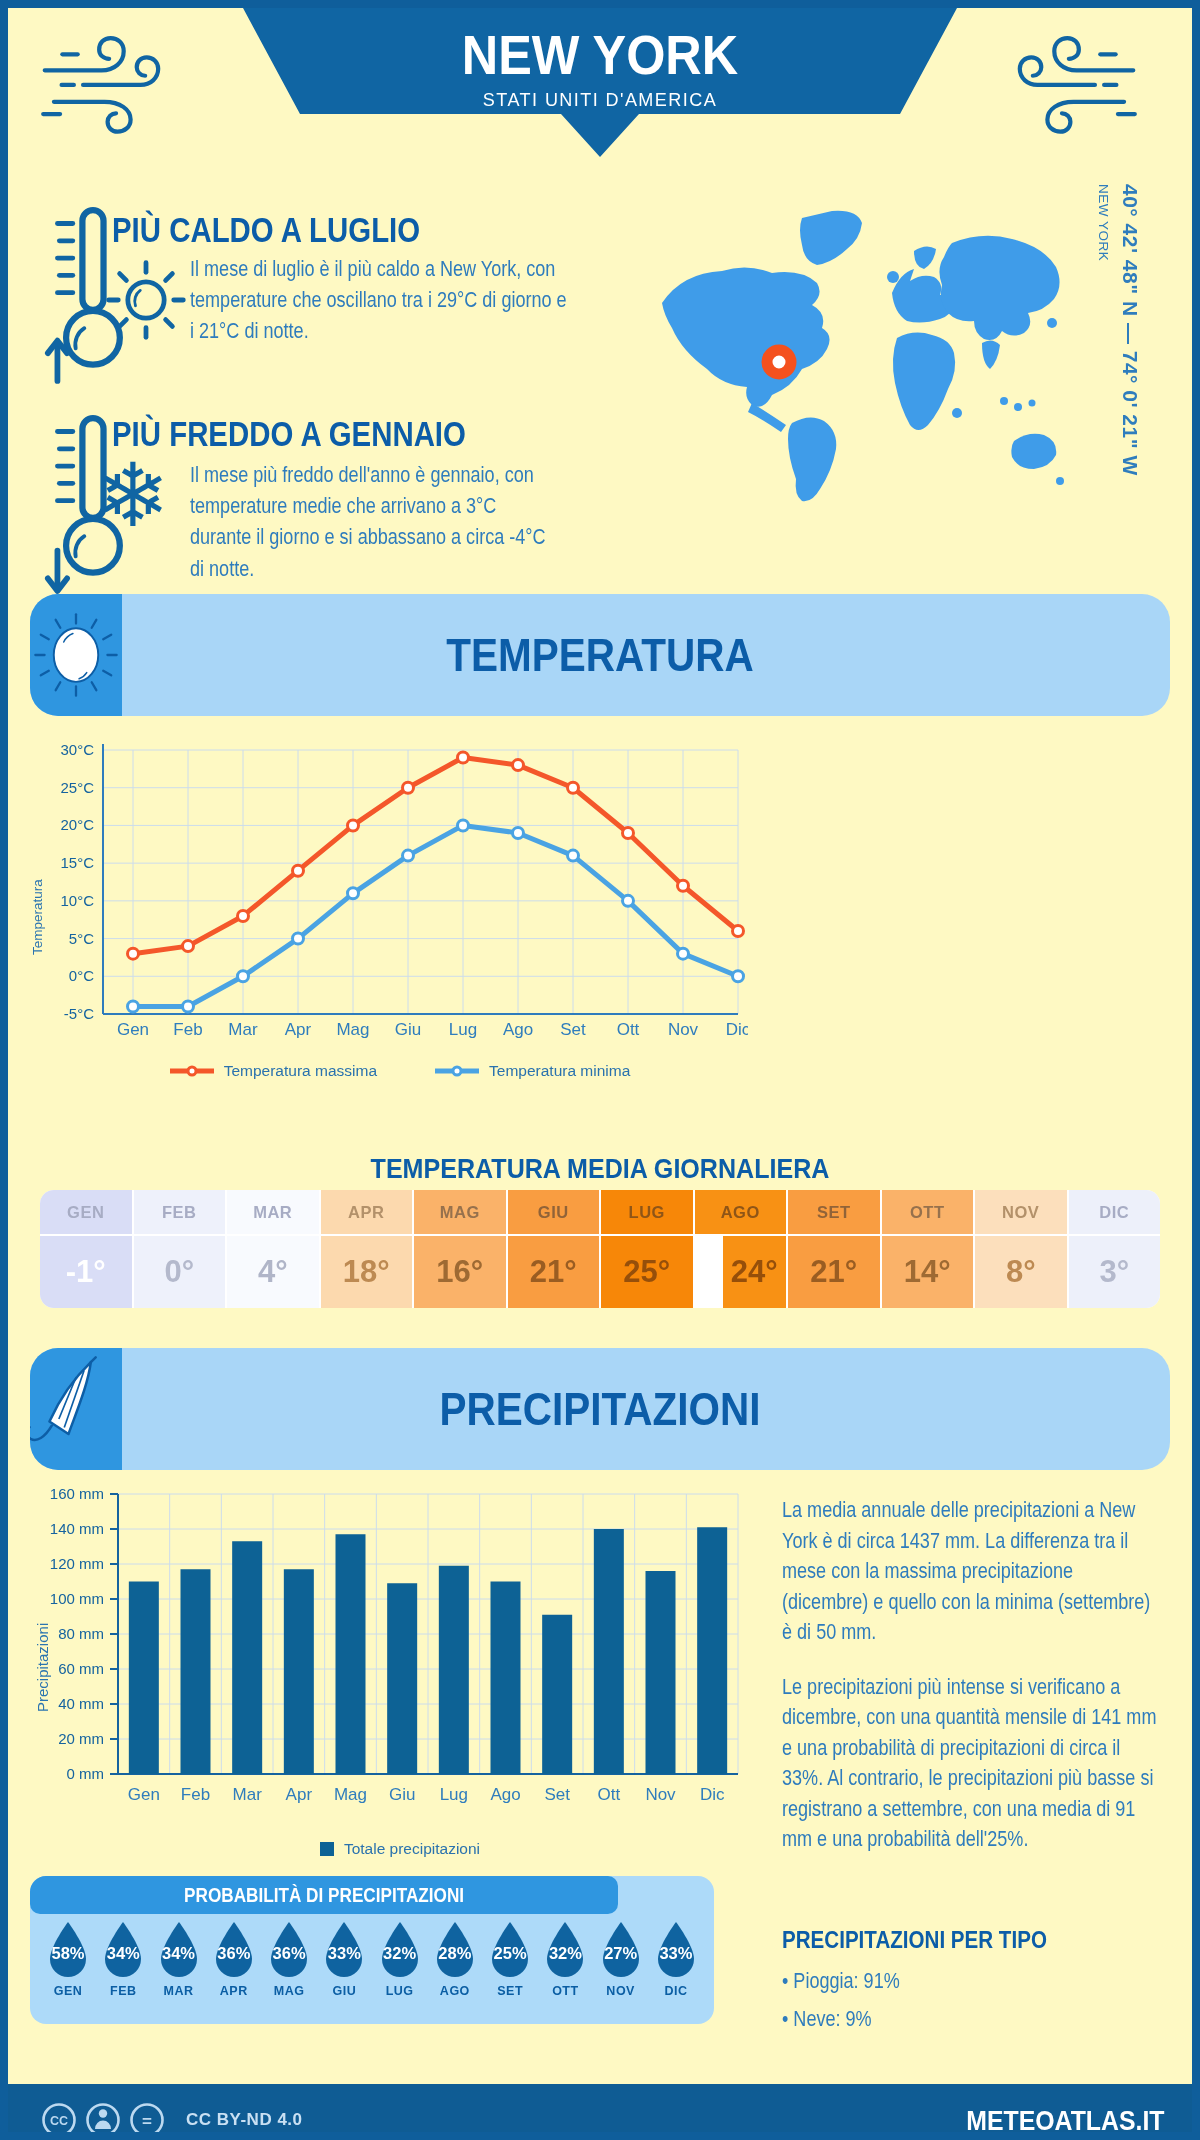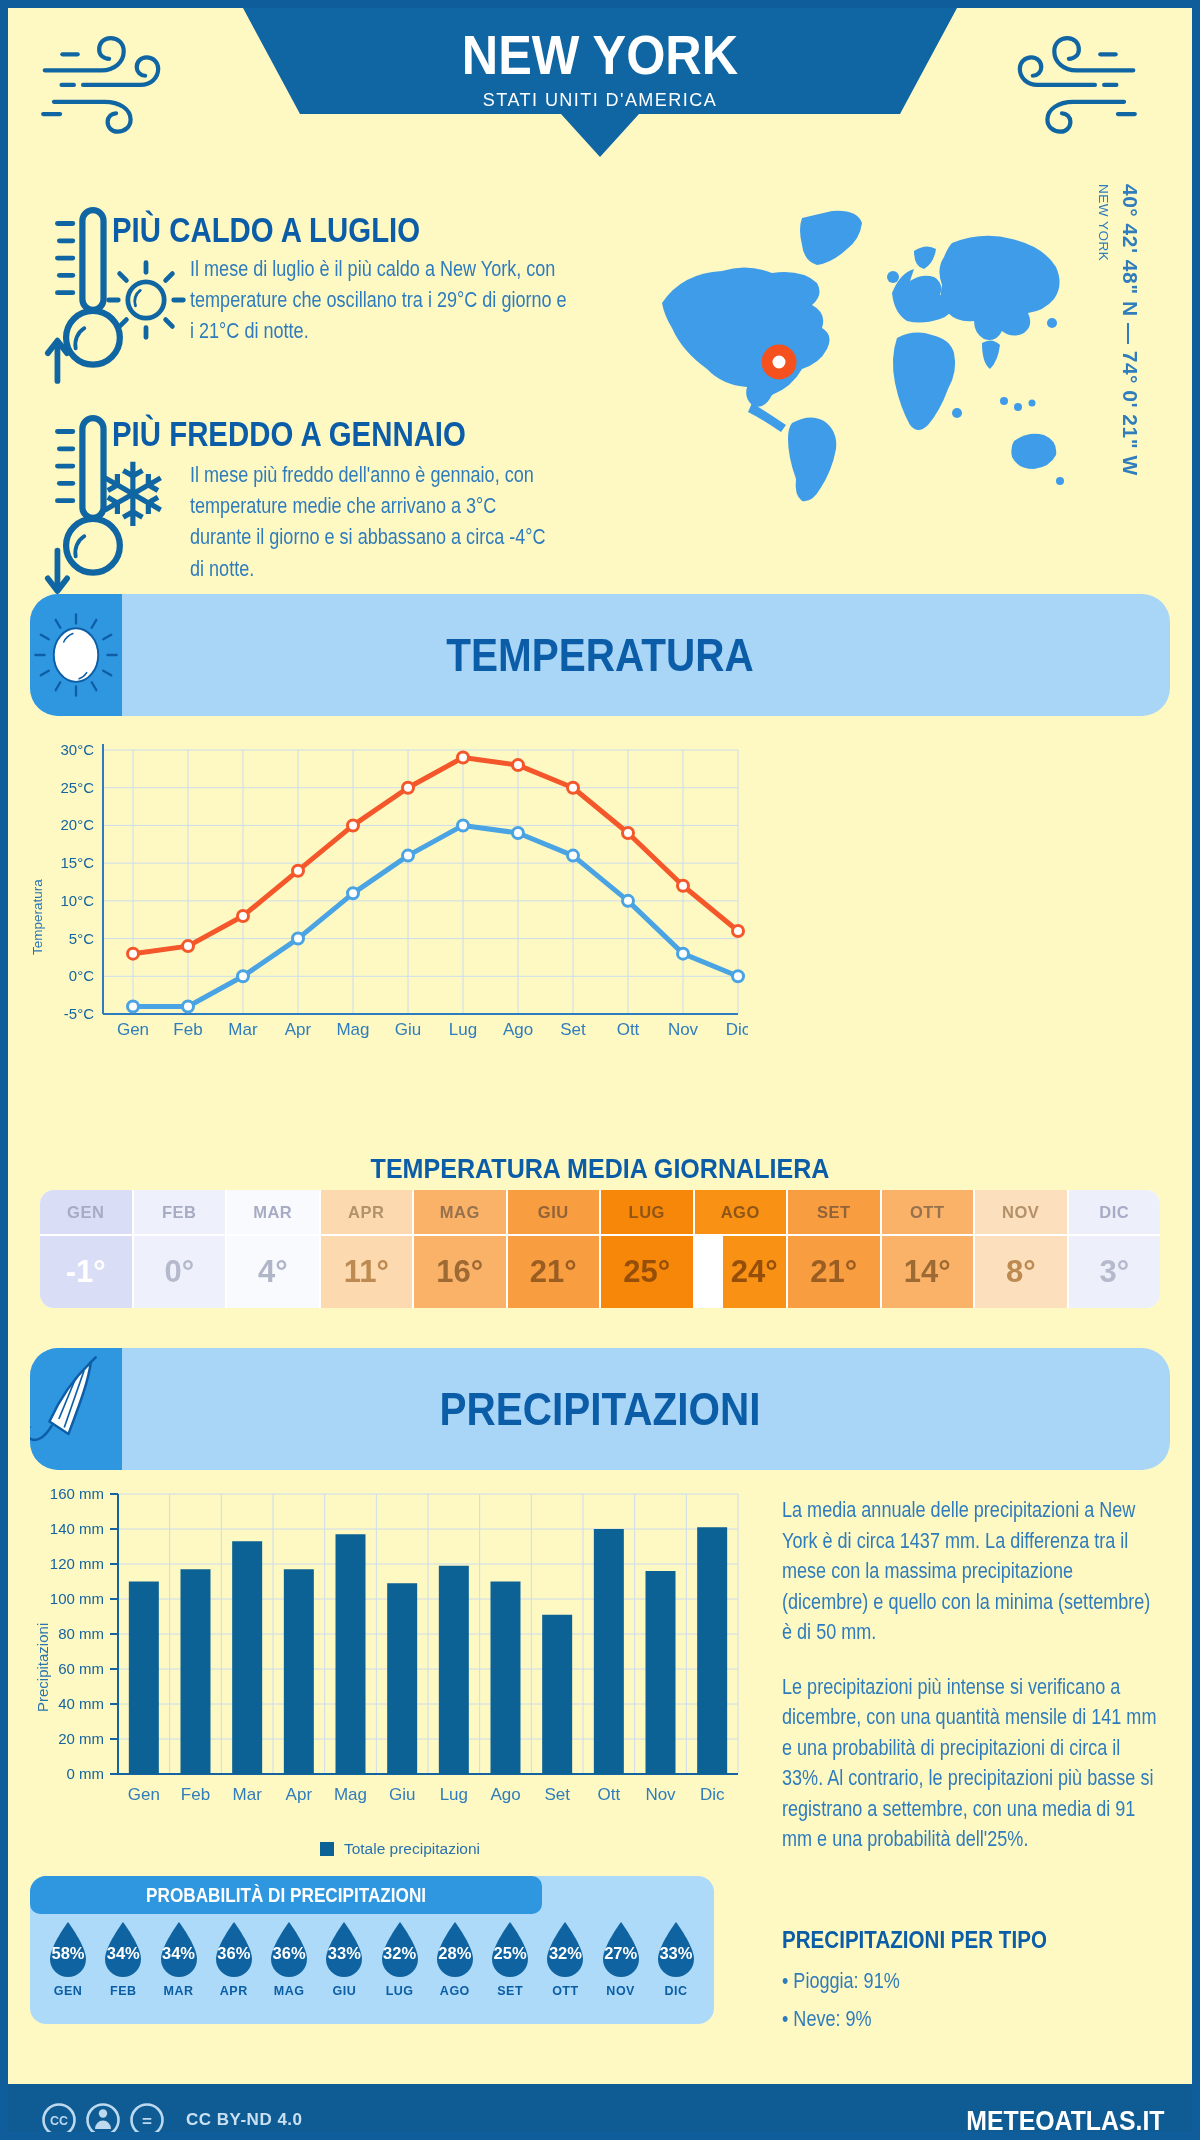--- a/index.html
+++ b/index.html
@@ -38,21 +38,21 @@
   
   .mtable{left:40px;top:1190px;width:1120px;display:grid;grid-template-columns:repeat(12,1fr);gap:2px;
     border-radius:14px;overflow:hidden;background:#fff;}
   .mt-col{display:flex;flex-direction:column;gap:2px;}
   .mt-head{height:44px;line-height:44px;text-align:center;font-size:16.5px;font-weight:bold;letter-spacing:.5px;}
   .mt-val{height:72px;line-height:72px;text-align:center;font-size:31px;font-weight:bold;}
   
   .ptext p{font-size:21.5px;line-height:1.42;color:#2e7cbd;margin:0 0 24px;}
   
   .probbox{left:30px;top:1876px;width:684px;height:148px;background:#addaf9;border-radius:16px;}
-  .probhead{position:absolute;left:0;top:0;width:512px;height:38px;line-height:38px;background:#2f96e0;
+  .probhead{position:absolute;left:0;top:0;width:588px;height:38px;line-height:38px;background:#2f96e0;
     border-radius:16px 10px 10px 10px;color:#fff;font-size:19.5px;font-weight:bold;text-align:center;}
   .drops{position:absolute;left:12px;right:12px;top:44px;display:flex;justify-content:space-between;}
   .drop{position:relative;width:52px;text-align:center;}
   .drop .pct{position:absolute;left:0;top:24px;width:52px;text-align:center;color:#fff;font-size:16.5px;font-weight:bold;}
   .drop .mon{display:block;margin-top:2px;font-size:12.5px;font-weight:bold;letter-spacing:.5px;color:#0b5ea4;}
   
   .footer{left:0;bottom:0;width:100%;height:56px;background:#0f5c94;}
   .footer .lic{position:absolute;left:186px;top:26px;color:#c9e0f3;font-size:17px;font-weight:bold;letter-spacing:.5px;}
   .footer .site{position:absolute;right:36px;top:22px;color:#ffffff;font-size:27px;font-weight:bold;transform:scaleX(.92);transform-origin:100% 0;}
 </style>
@@ -246,39 +246,55 @@
       <text x="315" y="303" text-anchor="middle" font-size="17" fill="#2f7dbd" font-family="Liberation Sans, sans-serif">Mag</text>
       <text x="370" y="303" text-anchor="middle" font-size="17" fill="#2f7dbd" font-family="Liberation Sans, sans-serif">Giu</text>
       <text x="425" y="303" text-anchor="middle" font-size="17" fill="#2f7dbd" font-family="Liberation Sans, sans-serif">Lug</text>
       <text x="480" y="303" text-anchor="middle" font-size="17" fill="#2f7dbd" font-family="Liberation Sans, sans-serif">Ago</text>
       <text x="535" y="303" text-anchor="middle" font-size="17" fill="#2f7dbd" font-family="Liberation Sans, sans-serif">Set</text>
       <text x="590" y="303" text-anchor="middle" font-size="17" fill="#2f7dbd" font-family="Liberation Sans, sans-serif">Ott</text>
       <text x="645" y="303" text-anchor="middle" font-size="17" fill="#2f7dbd" font-family="Liberation Sans, sans-serif">Nov</text>
       <text x="700" y="303" text-anchor="middle" font-size="17" fill="#2f7dbd" font-family="Liberation Sans, sans-serif">Dic</text>
     </svg>
   <span class="abs axislabel" style="left:30px;top:955px;font-size:13.5px">Temperatura</span>
+  <div id="temp-legend" class="abs legend" style="left:60px;top:1062px;width:680px">
+      <span class="item">
+        <svg width="44" height="12">
+          <line x1="0" y1="6" x2="44" y2="6" stroke="#f4572a" stroke-width="5"></line>
+          <circle cx="22" cy="6" r="4" fill="#fff" stroke="#f4572a" stroke-width="3"></circle>
+        </svg>
+        <span>Temperatura massima</span>
+      </span>
+      <span class="item">
+        <svg width="44" height="12">
+          <line x1="0" y1="6" x2="44" y2="6" stroke="#4aa3e3" stroke-width="5"></line>
+          <circle cx="22" cy="6" r="4" fill="#fff" stroke="#4aa3e3" stroke-width="3"></circle>
+        </svg>
+        <span>Temperatura minima</span>
+      </span>
+    </div>
 
 
   <div class="abs center-h sxc" style="top:1152px">TEMPERATURA MEDIA GIORNALIERA</div>
   <div id="monthtable" class="abs mtable">
       <div class="mt-col">
         <div class="mt-head" style="background: rgb(217, 221, 246); color: rgb(167, 172, 196);">GEN</div>
         <div class="mt-val" style="background: rgb(217, 221, 246); color: rgb(255, 255, 255);">-1°</div>
       </div>
       <div class="mt-col">
         <div class="mt-head" style="background: rgb(238, 241, 251); color: rgb(167, 172, 196);">FEB</div>
         <div class="mt-val" style="background: rgb(238, 241, 251); color: rgb(180, 185, 204);">0°</div>
       </div>
       <div class="mt-col">
         <div class="mt-head" style="background: rgb(248, 250, 254); color: rgb(167, 172, 196);">MAR</div>
         <div class="mt-val" style="background: rgb(248, 250, 254); color: rgb(176, 181, 200);">4°</div>
       </div>
       <div class="mt-col">
         <div class="mt-head" style="background: rgb(252, 217, 174); color: rgb(179, 145, 106);">APR</div>
-        <div class="mt-val" style="background: rgb(252, 217, 174); color: rgb(189, 138, 82);">11°</div>
+        <div class="mt-val" style="background: rgb(252, 217, 174); color: rgb(189, 138, 82);">18°</div>
       </div>
       <div class="mt-col">
         <div class="mt-head" style="background: rgb(250, 178, 105); color: rgb(150, 113, 77);">MAG</div>
         <div class="mt-val" style="background: rgb(250, 178, 105); color: rgb(158, 106, 51);">16°</div>
       </div>
       <div class="mt-col">
         <div class="mt-head" style="background: rgb(249, 157, 65); color: rgb(145, 99, 56);">GIU</div>
         <div class="mt-val" style="background: rgb(249, 157, 65); color: rgb(154, 93, 34);">21°</div>
       </div>
       <div class="mt-col">

